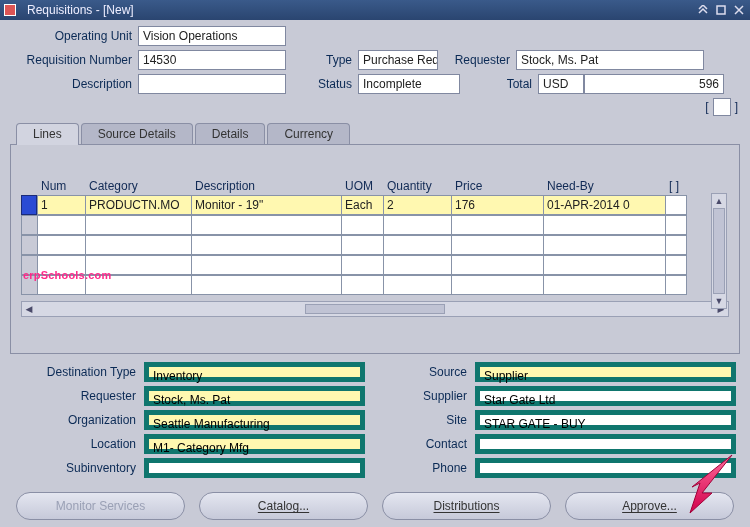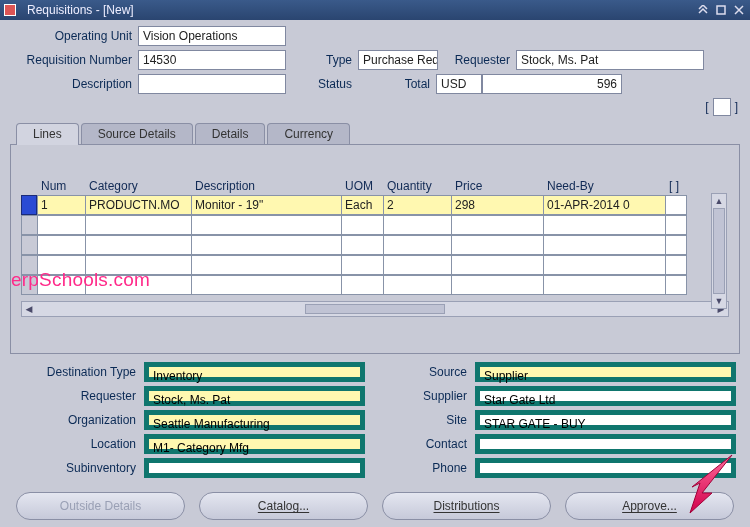--- a/index.html
+++ b/index.html
@@ -78,22 +78,22 @@
 
   .hscroll {
     margin-top:6px; height:16px; background:#d6d8e4; border:1px solid #9aa0b5;
     display:flex; align-items:center;
   }
   .hscroll .harrow { width:14px; text-align:center; color:#4a4a6a; font-size:9px; }
   .hscroll .htrack { flex:1; display:flex; justify-content:center; align-items:center; }
   .hscroll .hthumb { width:140px; height:10px; background:#c0c3d4; border:1px solid #9aa0b5; }
 
   .watermark {
-    position:absolute; left:0; top:124px; color:#ff2a8a; font-weight:normal;
-    font-size:19px; letter-spacing:0.2px; pointer-events:none;
+    position:absolute; left:12px; top:124px; color:#ff2a8a; font-weight:bold;
+    font-size:11px; letter-spacing:0.2px; pointer-events:none;
   }
 
   
   .bottomwrap { display:flex; gap:20px; padding:8px 4px 4px 4px; }
   .detailcol { flex:1; }
   .drow { display:flex; align-items:center; margin-bottom:4px; }
   .drow .dlbl { width:130px; text-align:right; color:#0b2a55; padding-right:8px; }
   .drow .dfld { flex:1; height:20px; border:5px solid #0f766e; background:#fff; padding:0 4px; line-height:18px; }
   .dfld.yellow { background:#fff8b0; }
 
@@ -153,20 +153,21 @@
         <div class="fld" style="width:148px;">14530</div>
         <div class="lbl" style="width:72px;">Type</div>
         <div class="fld" style="width:80px;">Purchase Req</div>
         <div class="lbl" style="width:78px;">Requester</div>
         <div class="fld" style="width:188px;">Stock, Ms. Pat</div>
       </div>
       <div class="toprow">
         <div class="lbl" style="width:128px;">Description</div>
         <div class="fld" style="width:148px;"></div>
         <div class="lbl" style="width:72px;">Status</div>
+        <div class="fld" style="width:102px;">Incomplete</div>
         <div class="lbl" style="width:78px;">Total</div>
         <div class="fld" style="width:46px;">USD</div>
         <div class="fld ralign" style="width:140px;">596</div>
       </div>
       <div class="toprow" style="justify-content:flex-end; padding-right:2px;">
         <span style="color:#112a55; margin-right:4px;">[</span>
         <span class="minibox"></span>
         <span style="color:#112a55; margin-left:4px;">]</span>
       </div>
     </div>
@@ -193,21 +194,21 @@
           <div class="gh col-br">[  ]</div>
         </div>
 
         <div class="gridrow">
           <div class="gc mark col-mark"></div>
           <div class="gc yellow col-num">1</div>
           <div class="gc yellow col-cat">PRODUCTN.MO</div>
           <div class="gc yellow col-desc">Monitor - 19"</div>
           <div class="gc yellow col-uom">Each</div>
           <div class="gc yellow col-qty">2</div>
-          <div class="gc yellow col-price">298</div>
+          <div class="gc yellow col-price">176</div>
           <div class="gc yellow col-need">01-APR-2014 0</div>
           <div class="gc col-br"></div>
         </div>
 
         <div class="gridrow empty">
           <div class="gc col-mark" style="background:#c8cad6;"></div>
           <div class="gc col-num"></div>
             <div class="gc col-cat"></div>
             <div class="gc col-desc"></div>
           <div class="gc col-uom"></div>
@@ -311,21 +312,21 @@
         </div>
         <div class="drow">
           <div class="dlbl" style="width:90px;">Phone</div>
           <div class="dfld"></div>
         </div>
       </div>
     </div>
 
     <div class="actionbar">
       <div class="btn disabled">
-        <span>Outside Details</span>
+        <span>Monitor Services</span>
       </div>
       <div class="btn underline">
         <span>Catalog...</span>
       </div>
       <div class="btn underline">
         <span>Distributions</span>
       </div>
       <div class="btn underline">
         <span>Approve...</span>
       </div>

